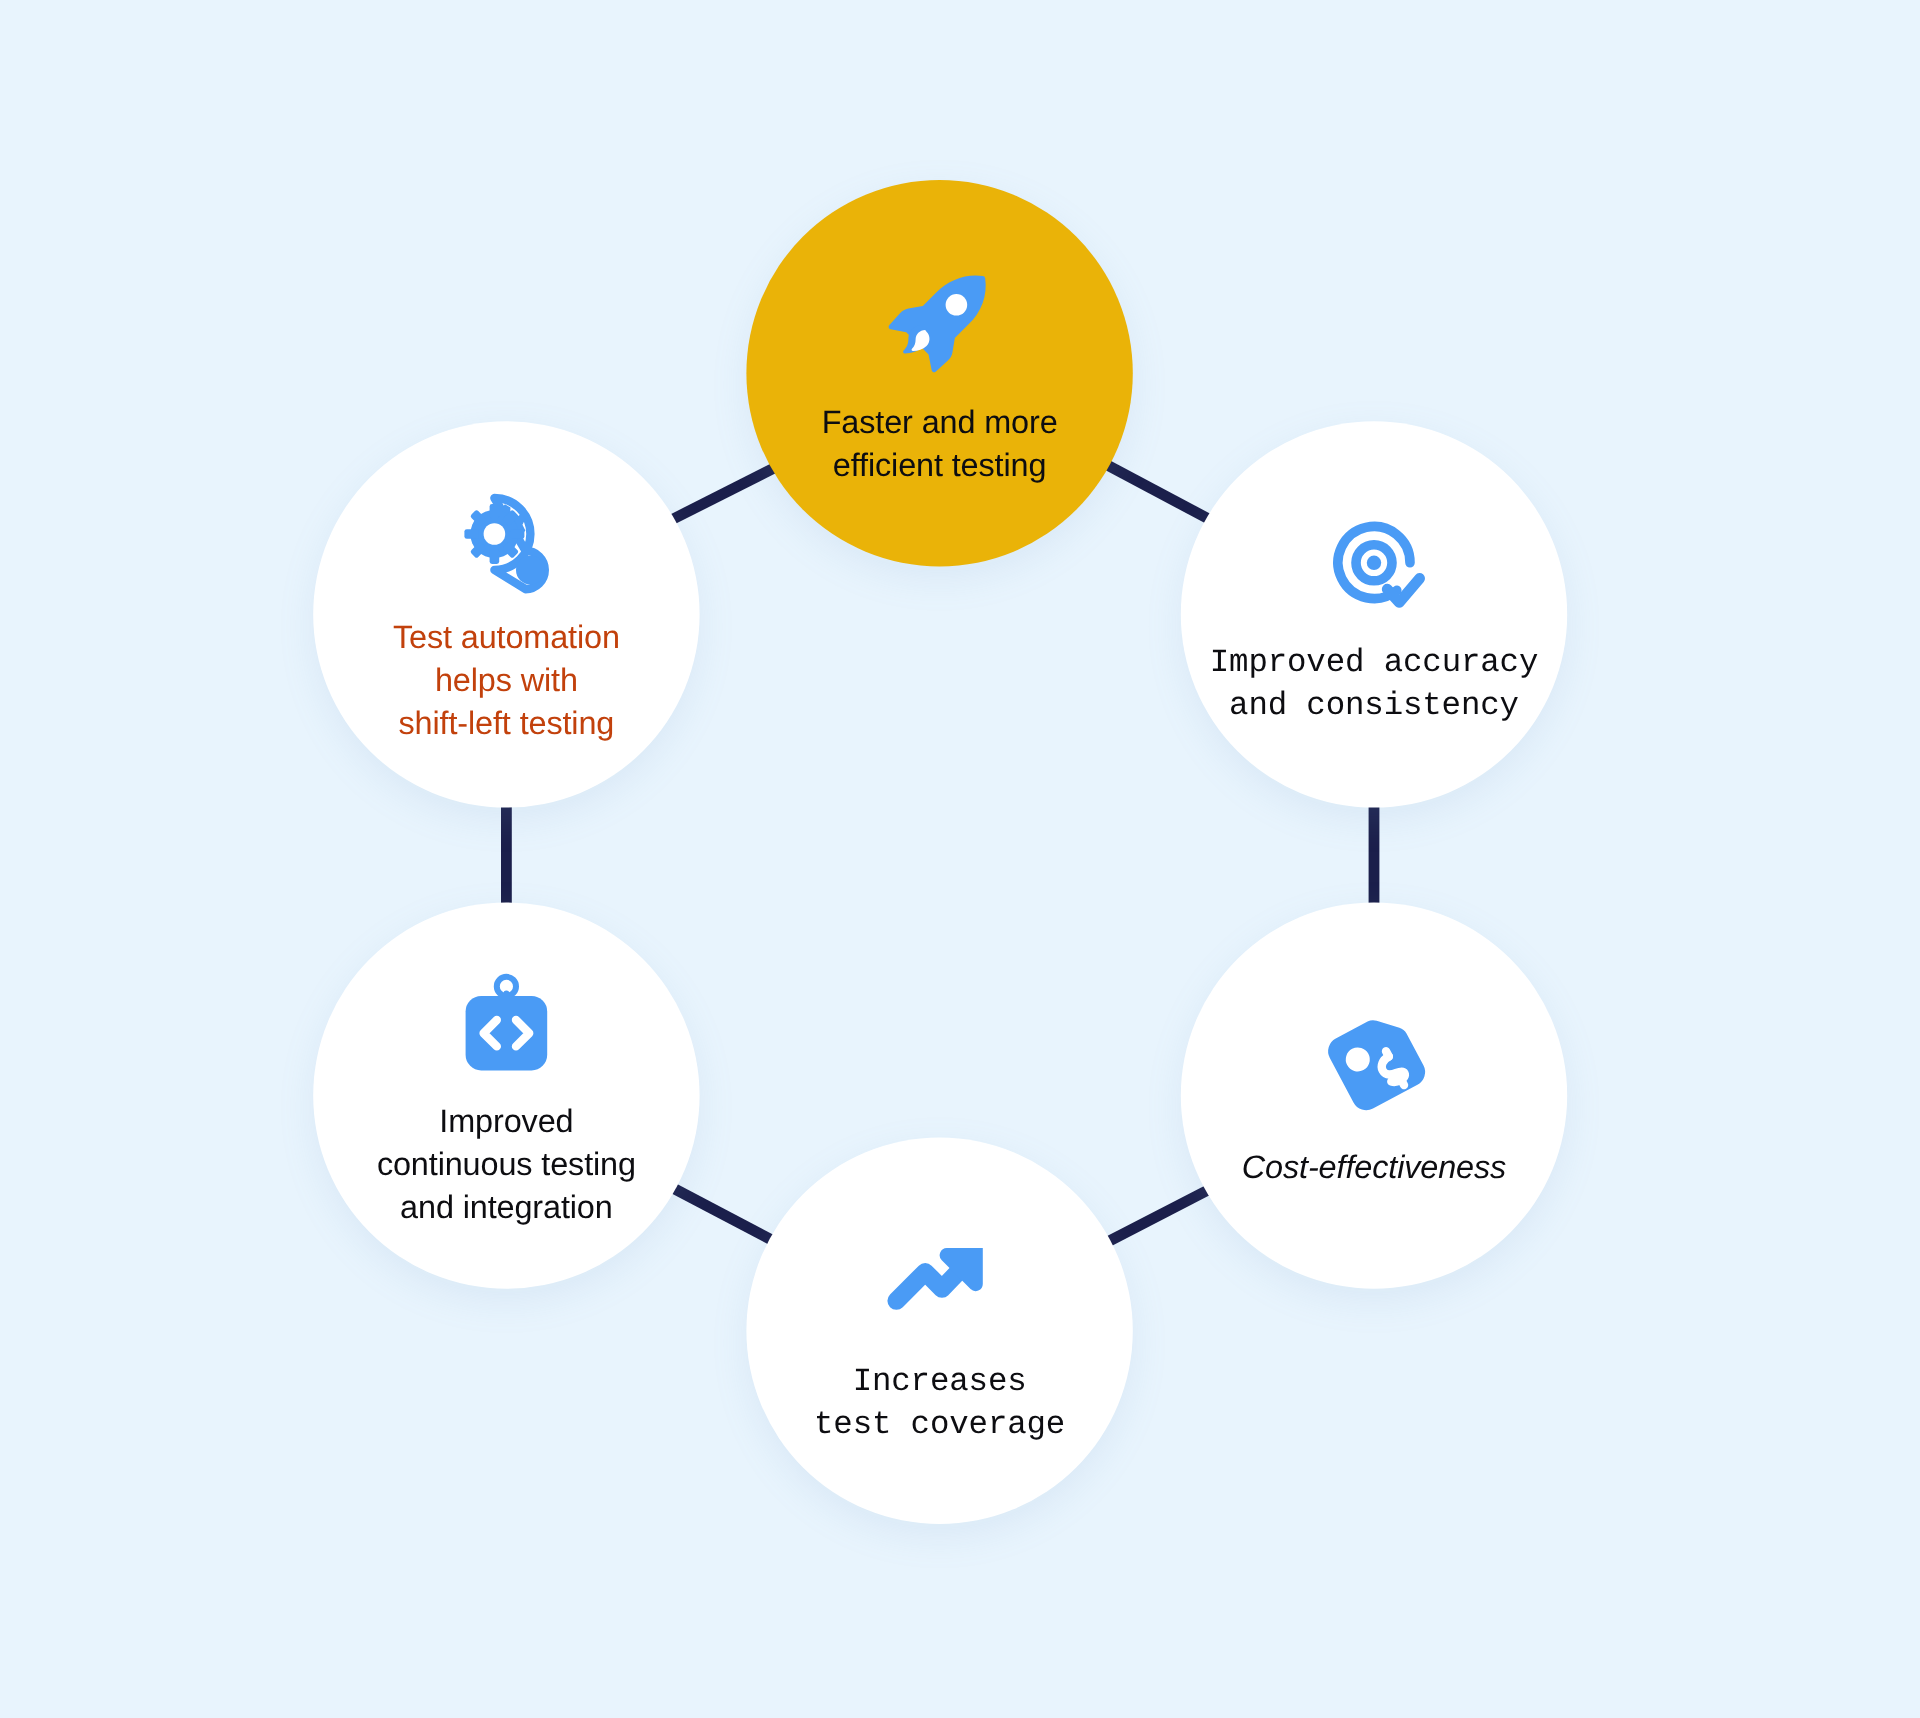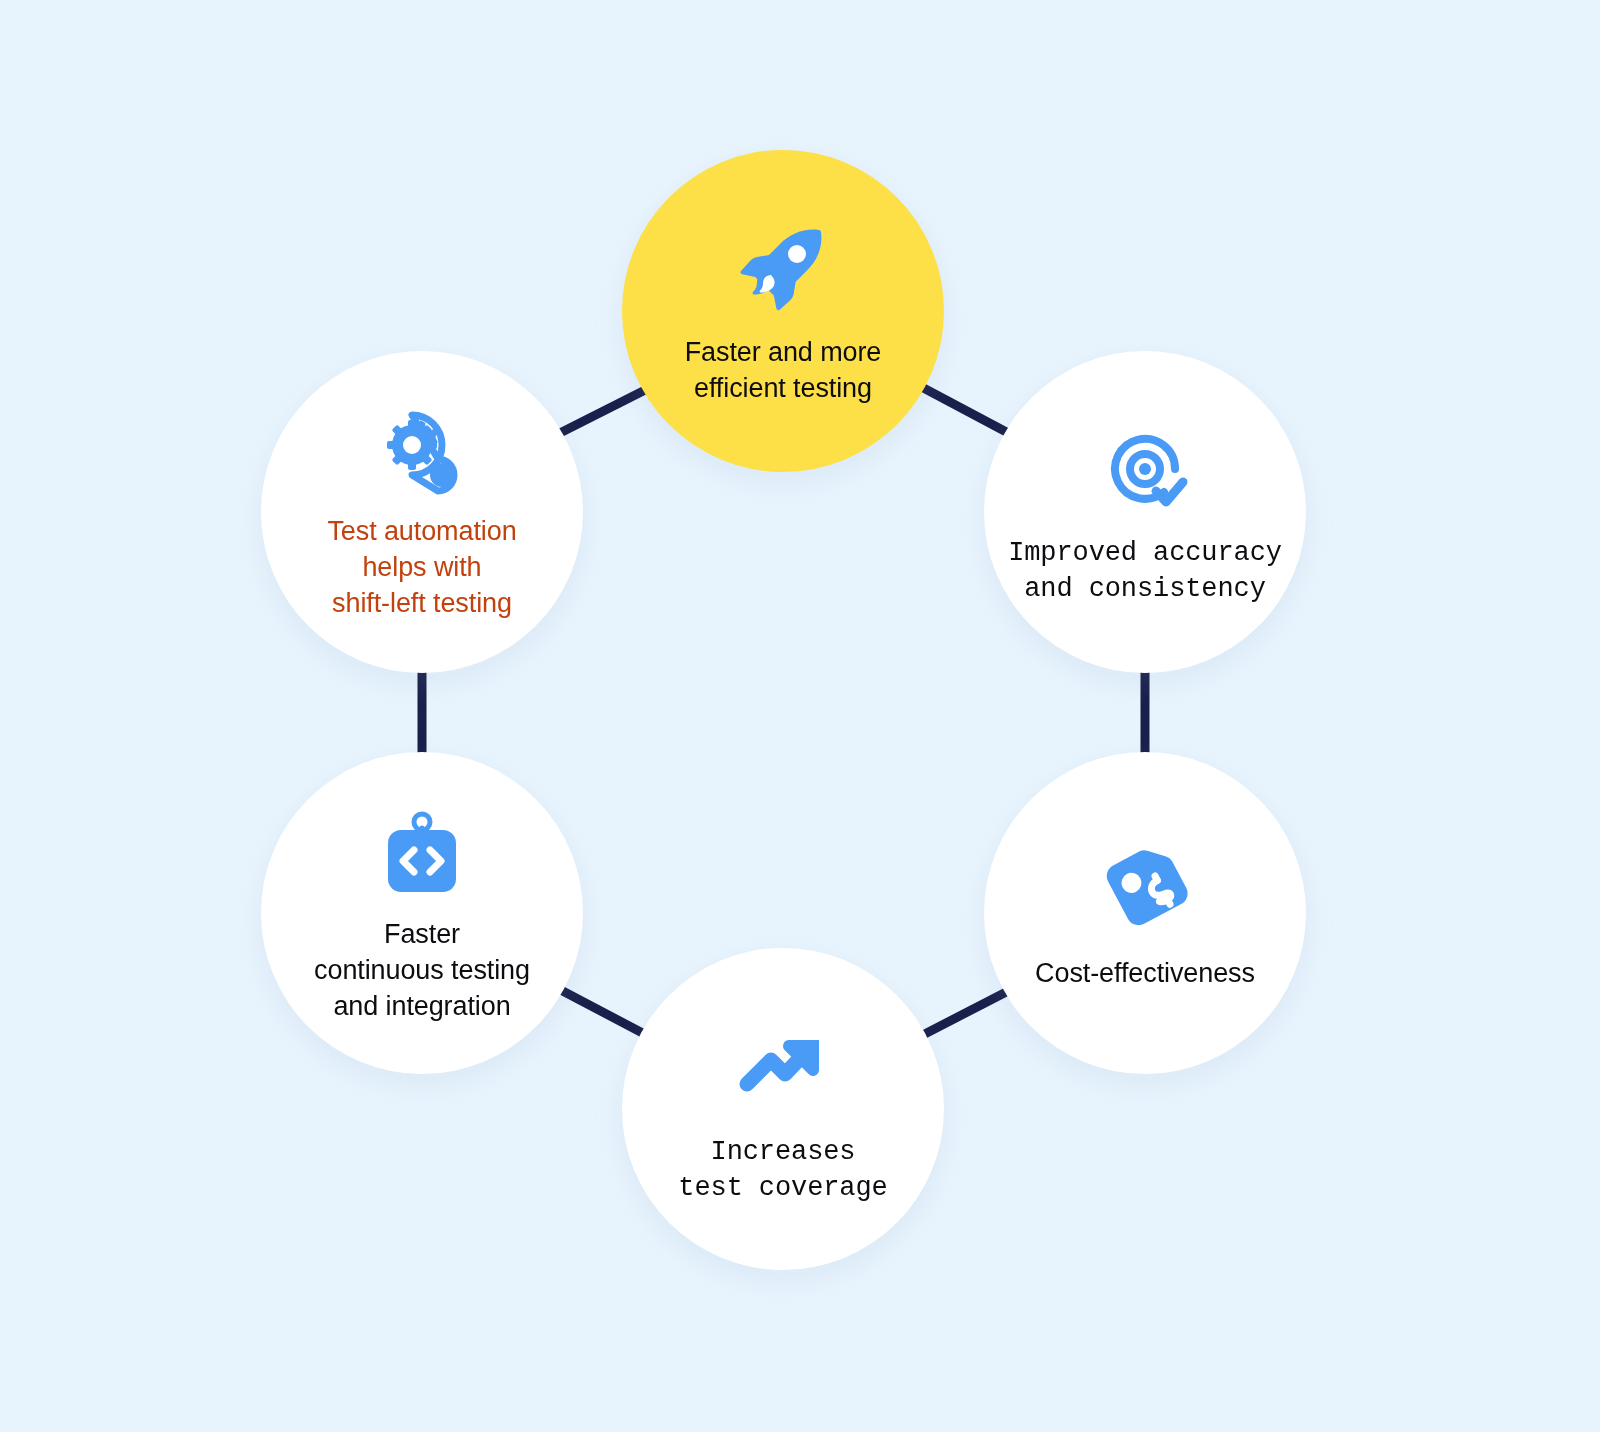--- a/index.html
+++ b/index.html
@@ -77,21 +77,21 @@
     <g id="connector-group" stroke="#1b1f4b" stroke-width="9" stroke-linecap="butt">
         <line x1="556" y1="435" x2="655" y2="385"></line>
         <line x1="916" y1="384" x2="1012" y2="435"></line>
         <line x1="1145" y1="666" x2="1145" y2="755"></line>
         <line x1="1012" y1="989" x2="917" y2="1038"></line>
         <line x1="652" y1="1038" x2="557" y2="988"></line>
         <line x1="422" y1="755" x2="422" y2="666"></line>
       </g>
   </svg>
 
-  <div class="node" id="node-faster" style="background: #fde047;">
+  <div class="node" id="node-faster" style="background: #eab308;">
     <div class="node-icon">
       <svg width="96" height="96" viewBox="0 0 96 96">
         <g fill="#4a9bf5">
           <path d="M84 10c-14-2-28 3-39 14L34 35l-12 2c-3 .5-5 2-7 4l-9 10c-1 1.2-.4 3 1.2 3.3l13 2.6 18.6 18.6 2.6 13c.3 1.6 2.1 2.2 3.3 1.2l10-9c2-2 3.5-4 4-7l2-12 11-11C83 40 88 26 86 12c-.1-1-.9-1.8-2-2z"></path>
           <circle cx="62" cy="34" r="9" fill="#ffffff"></circle>
           <path d="M33 51c-6 0-11 5-11 11 0 4-1 7-4 10-1 1-.2 2.7 1.2 2.6 5-.3 11-1.6 15-5.6 4.3-4.3 4.3-11.3 0-15.6C33.6 52.6 33.3 51 33 51z" fill="#4a9bf5"></path>
           <path d="M36 55c-4.5 0-8 3.6-8 8 0 3-.8 5.5-3 7.6-.8.8-.2 2 .9 1.9 4-.2 8.3-1.3 11.2-4.2 3.3-3.3 3.3-8.6 0-11.9-.3-.3-.7-.9-1.1-1.4z" fill="#ffffff"></path>
         </g>
       </svg>
     </div>
@@ -118,21 +118,21 @@
     <div class="node-icon">
       <svg width="96" height="96" viewBox="0 0 96 96">
         <g transform="rotate(-28 48 48)">
           <path d="M30 14h30a10 10 0 0 1 7 3l14 14a10 10 0 0 1 3 7v30a12 12 0 0 1-12 12H30a12 12 0 0 1-12-12V26a12 12 0 0 1 12-12z" fill="#4a9bf5"></path>
           <circle cx="38" cy="38" r="10" fill="#ffffff"></circle>
           <path d="M62 48c-6 0-10 3.4-10 8 0 4.4 4 6.4 9 7 4 .5 6 1.4 6 3.4 0 2.2-2.6 3.6-6 3.6-3 0-5.4-1-7-2.6" fill="none" stroke="#ffffff" stroke-width="7" stroke-linecap="round"></path>
           <path d="M62 43v5M62 70v5" stroke="#ffffff" stroke-width="7" stroke-linecap="round"></path>
         </g>
       </svg>
     </div>
-    <div class="node-label" style="color: rgb(13, 13, 17);">Cost-effectiveness</div>
+    <div class="node-label" style="color: rgb(13, 13, 17); font-style: italic;">Cost-effectiveness</div>
   </div>
 
   <div class="node" id="node-coverage" style="background: rgb(255, 255, 255);">
     <div class="node-icon">
       <svg width="96" height="96" viewBox="0 0 96 96">
         <path d="M12 68 L36 44 L50 58 L74 33" fill="none" stroke="#4a9bf5" stroke-width="15" stroke-linecap="round" stroke-linejoin="round"></path>
         <path d="M84 24 L84 54 a6 6 0 0 1-10.2 4.2 L49.8 34.2 A6 6 0 0 1 54 24 Z" fill="#4a9bf5"></path>
       </svg>
     </div>
     <div class="node-label" style="color: rgb(13, 13, 17); font-family: Liberation Mono, monospace;">Increases
@@ -142,21 +142,21 @@
   <div class="node" id="node-continuous" style="background: rgb(255, 255, 255);">
     <div class="node-icon">
       <svg width="96" height="96" viewBox="0 0 96 96">
         <circle cx="48" cy="16" r="8" fill="none" stroke="#4a9bf5" stroke-width="5"></circle>
         <path d="M48 22 v8" stroke="#4a9bf5" stroke-width="5" stroke-linecap="round"></path>
         <rect x="14" y="24" width="68" height="62" rx="13" fill="#4a9bf5"></rect>
         <path d="M40 44 L29 55 L40 66" fill="none" stroke="#ffffff" stroke-width="7" stroke-linecap="round" stroke-linejoin="round"></path>
         <path d="M56 44 L67 55 L56 66" fill="none" stroke="#ffffff" stroke-width="7" stroke-linecap="round" stroke-linejoin="round"></path>
       </svg>
     </div>
-    <div class="node-label" style="color: rgb(13, 13, 17);">Faster
+    <div class="node-label" style="color: rgb(13, 13, 17);">Improved
 continuous testing
 and integration</div>
   </div>
 
   <div class="node" id="node-shiftleft" style="background: rgb(255, 255, 255);">
     <div class="node-icon">
       <svg width="96" height="96" viewBox="0 0 96 96">
         <path d="M38 8 A30 30 0 1 1 38 68 L64 84 A16 16 0 1 0 64 52 Z" fill="none" stroke="#4a9bf5" stroke-width="7" stroke-linejoin="round"></path>
         <circle cx="68" cy="68" r="12" fill="#4a9bf5"></circle>
         <path d="M38 16 l5.2 1.2 3.6-4 4.6 2.8 -.2 5.4 4.6 2.8 4.6-2.8 3.4 4 -2.4 4.8 2.4 4.8 -3.4 4 -4.6-2.8 -4.6 2.8 .2 5.4 -4.6 2.8 -3.6-4 -5.2 1.2 -1.6-5.2 -5-2 -4.2 3.4 -3.6-4 2.2-5 -2.2-5 3.6-4 4.2 3.4 5-2z" fill="#4a9bf5"></path>

